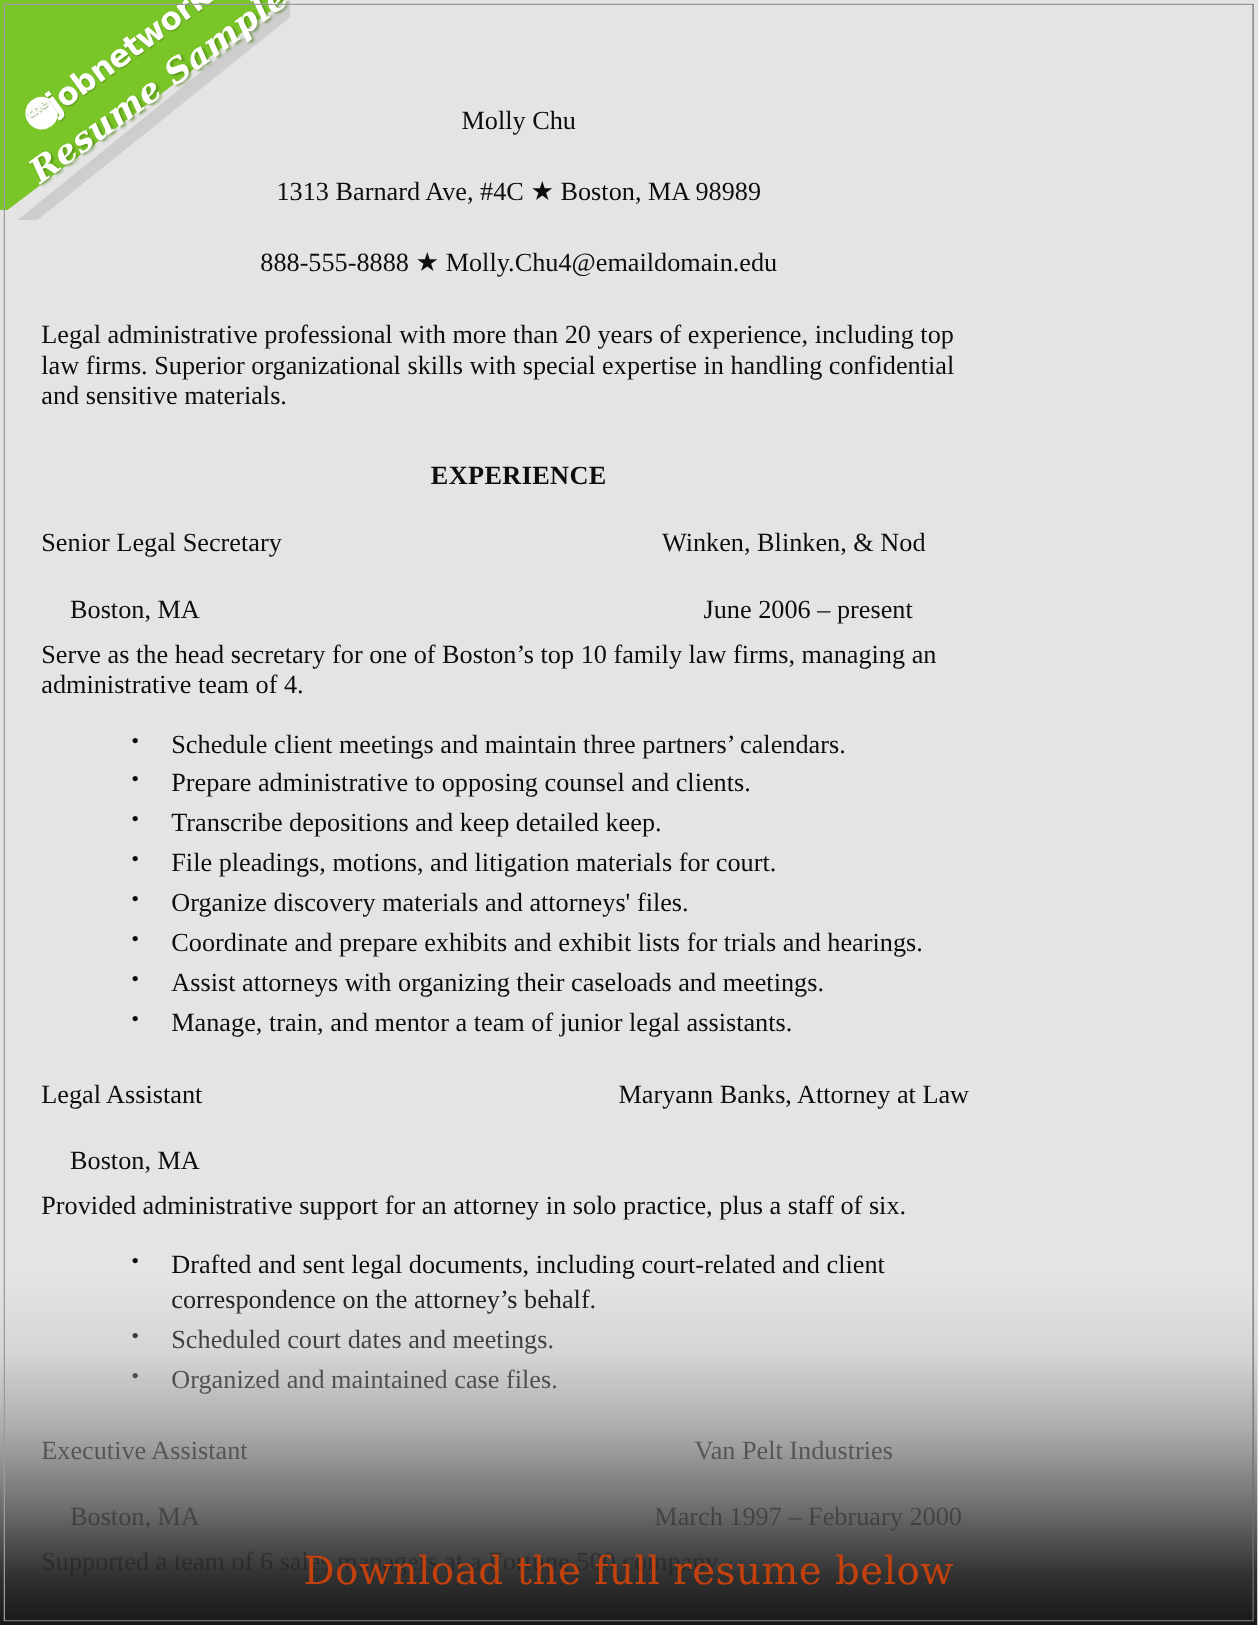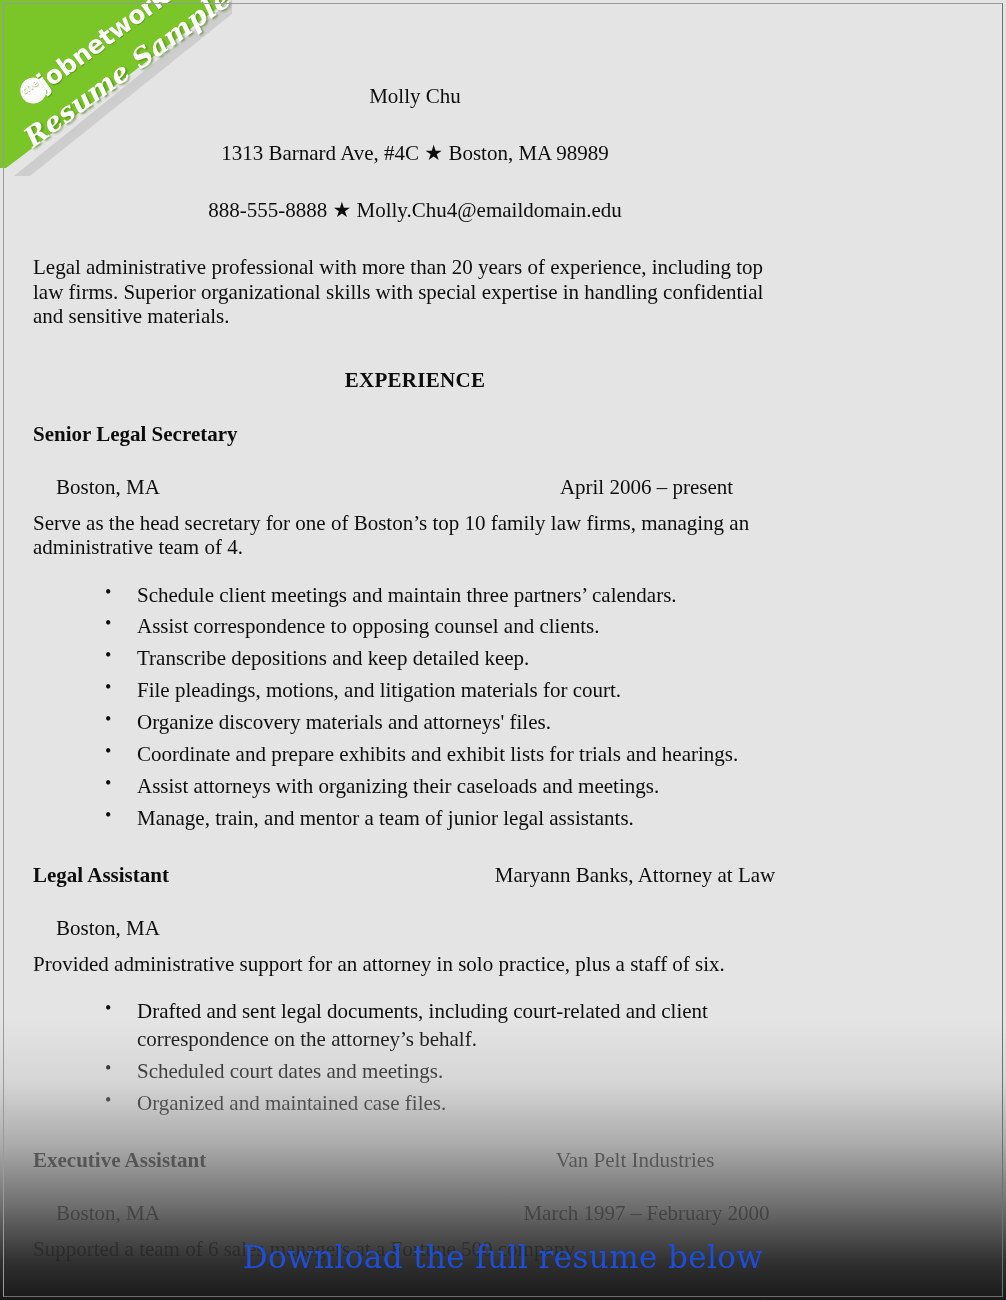--- a/index.html
+++ b/index.html
@@ -123,21 +123,21 @@
     align-items: baseline;
   }
   .job-row .left {
     width: 440px;
     flex: 0 0 440px;
   }
   .job-row .right {
     flex: 1 1 auto;
     text-align: center;
   }
-  .job-title { font-weight: bold; }
+  .job-title { font-weight: normal; }
   .job-row.loc { margin-top: 29px; margin-left: 23px; }
   .job-desc { margin-top: 12px; }
   ul.bullets {
     margin: 22px 0 0 0;
     padding-left: 72px;
     list-style: none;
   }
   ul.bullets li {
     position: relative;
     margin: 0 0 4px 0;
@@ -169,21 +169,21 @@
        rgba(20,20,20,0.98) 100%);
     z-index: 12;
     pointer-events: none;
   }
   #download-note {
     position: absolute;
     left: 0;
     right: 0;
     top: 1239px;
     text-align: center;
-    color: #1d4ed8;
+    color: #c2410c;
     font-family: "DejaVu Serif", serif;
     font-size: 31px;
     letter-spacing: .4px;
     z-index: 15;
   }
 </style>
 </head>
 <body>
 
 <div id="page">
@@ -217,29 +217,30 @@
       <div class="center contact-line">1313 Barnard Ave, #4C ★ Boston, MA 98989</div>
       <div class="center contact-line">888-555-8888 ★ Molly.Chu4@emaildomain.edu</div>
 
       <div class="para">Legal administrative professional with more than 20 years of experience, including top law firms. Superior organizational skills with special expertise in handling confidential and sensitive materials.</div>
 
       <div class="section-head">EXPERIENCE</div>
 
       <div class="job">
         <div class="job-row">
           <div class="left job-title">Senior Legal Secretary</div>
+          <div class="right">Winken, Blinken, &amp; Nod</div>
         </div>
         <div class="job-row loc">
           <div class="left">Boston, MA</div>
-          <div class="right">April 2006 – present</div>
+          <div class="right">June 2006 – present</div>
         </div>
         <div class="job-desc">Serve as the head secretary for one of Boston’s top 10 family law firms, managing an administrative team of 4.</div>
         <ul class="bullets">
           <li>Schedule client meetings and maintain three partners’ calendars.</li>
-          <li>Assist correspondence to opposing counsel and clients.</li>
+          <li>Prepare administrative to opposing counsel and clients.</li>
           <li>Transcribe depositions and keep detailed keep.</li>
           <li>File pleadings, motions, and litigation materials for court.</li>
           <li>Organize discovery materials and attorneys' files.</li>
           <li>Coordinate and prepare exhibits and exhibit lists for trials and hearings.</li>
           <li>Assist attorneys with organizing their caseloads and meetings.</li>
           <li>Manage, train, and mentor a team of junior legal assistants.</li>
         </ul>
       </div>
 
       <div class="job">

